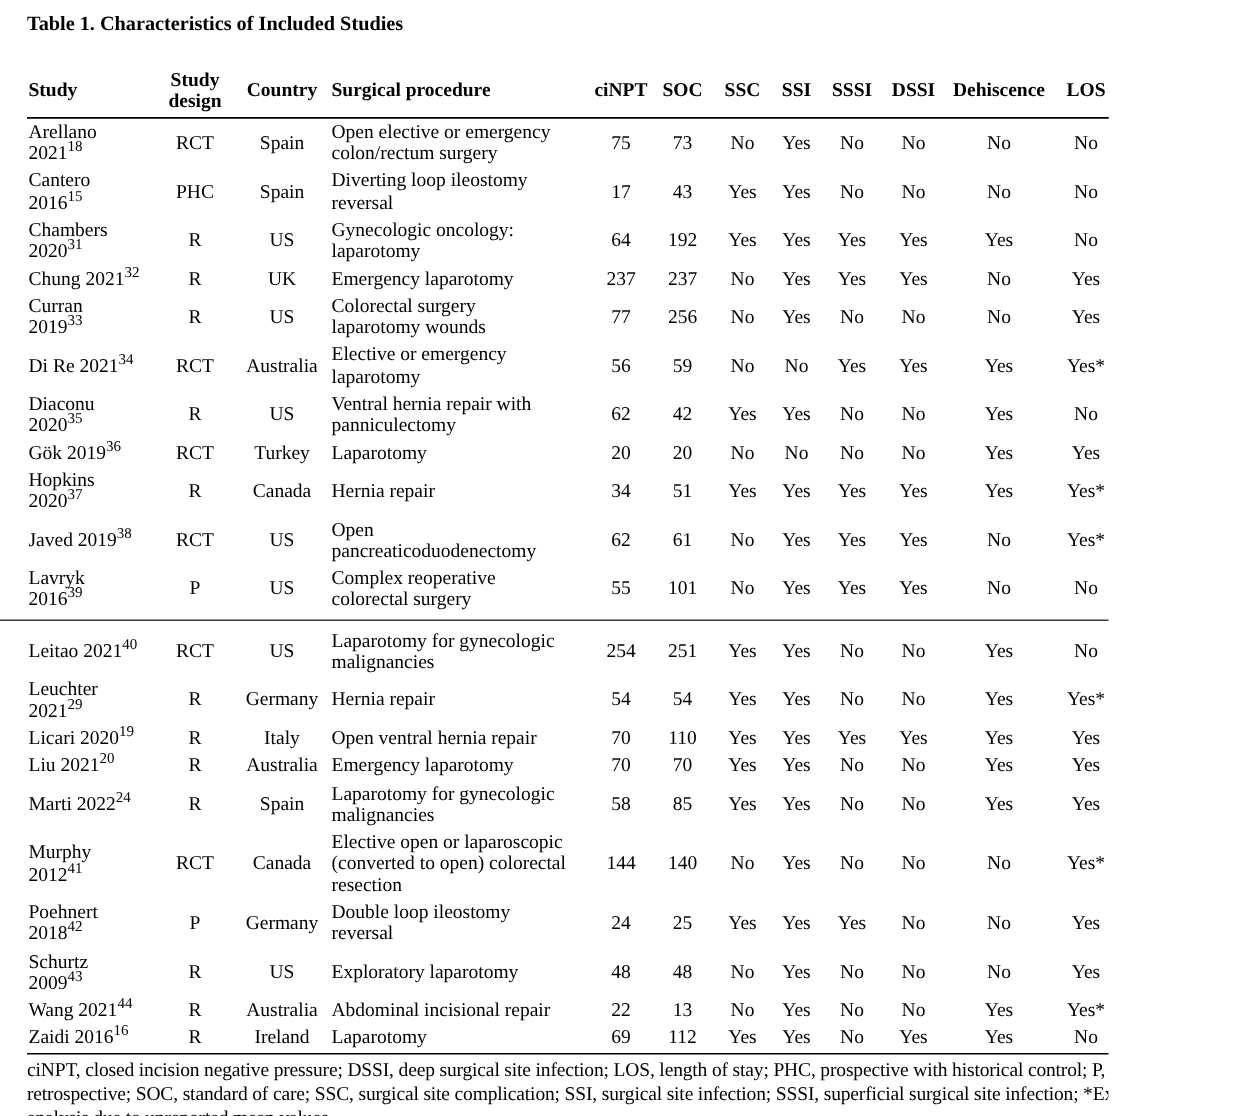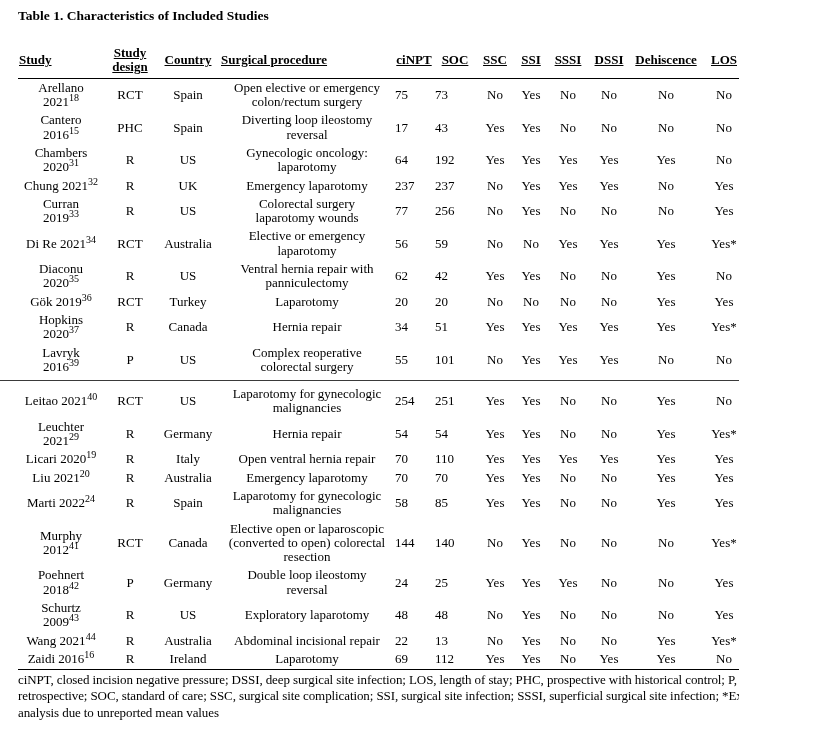--- a/index.html
+++ b/index.html
@@ -36,41 +36,40 @@
     line-height: 1.1;
     font-weight: normal;
     overflow: visible;
   }
   table.studies thead th {
     font-weight: bold;
     border-bottom: 1.5px solid #000;
     white-space: pre-line;
     padding-bottom: 3px;
     vertical-align: middle;
-    text-decoration: underline;
   }
   
   col.c-study        { width: 86px;  }
   col.c-design       { width: 52px;  }
   col.c-country      { width: 64px;  }
   col.c-procedure    { width: 174px; }
   col.c-ciNPT        { width: 40px;  }
   col.c-SOC          { width: 42px;  }
   col.c-SSC          { width: 38px;  }
   col.c-SSI          { width: 34px;  }
   col.c-SSSI         { width: 40px;  }
   col.c-DSSI         { width: 42px;  }
   col.c-dehiscence   { width: 72px;  }
   col.c-LOS          { width: 44px;  }
   col.c-readmission  { width: 76px;  }
 
   
-  .al-left   { text-align: center; }
+  .al-left   { text-align: left; }
   .al-center { text-align: center; }
-  .al-right  { text-align: left; }
+  .al-right  { text-align: center; }
   td.cell-ciNPT, td.cell-SOC { padding-right: 12px; }
   th.h-ciNPT, th.h-SOC, th.h-SSC, th.h-SSI, th.h-SSSI, th.h-DSSI,
   th.h-dehiscence, th.h-LOS, th.h-readmission,
   th.h-design, th.h-country { text-align: center; }
   th.h-study, th.h-procedure { text-align: left; }
 
   td.cell-study, td.cell-procedure { white-space: pre-line; }
   td.cell-study sup {
     font-size: 10px;
     line-height: 0;
@@ -275,20 +274,36 @@
             <td class="cell-design al-center">R</td>
             <td class="cell-country al-center">Canada</td>
             <td class="cell-procedure al-left">Hernia repair</td>
             <td class="cell-ciNPT al-right">34</td>
             <td class="cell-SOC al-right">51</td>
             <td class="cell-SSC al-center">Yes</td>
             <td class="cell-SSI al-center">Yes</td>
             <td class="cell-SSSI al-center">Yes</td>
             <td class="cell-DSSI al-center">Yes</td>
             <td class="cell-dehiscence al-center">Yes</td>
+            <td class="cell-LOS al-center">Yes*</td>
+            <td class="cell-readmission al-center">Yes</td>
+          </tr>
+          <tr>
+            <td class="cell-study al-left"><span>Javed 2019</span><sup>38</sup></td>
+            <td class="cell-design al-center">RCT</td>
+            <td class="cell-country al-center">US</td>
+            <td class="cell-procedure al-left">Open
+pancreaticoduodenectomy</td>
+            <td class="cell-ciNPT al-right">62</td>
+            <td class="cell-SOC al-right">61</td>
+            <td class="cell-SSC al-center">No</td>
+            <td class="cell-SSI al-center">Yes</td>
+            <td class="cell-SSSI al-center">Yes</td>
+            <td class="cell-DSSI al-center">Yes</td>
+            <td class="cell-dehiscence al-center">No</td>
             <td class="cell-LOS al-center">Yes*</td>
             <td class="cell-readmission al-center">Yes</td>
           </tr>
           <tr>
             <td class="cell-study al-left"><span>Lavryk
 2016</span><sup>39</sup></td>
             <td class="cell-design al-center">P</td>
             <td class="cell-country al-center">US</td>
             <td class="cell-procedure al-left">Complex reoperative
 colorectal surgery</td>

